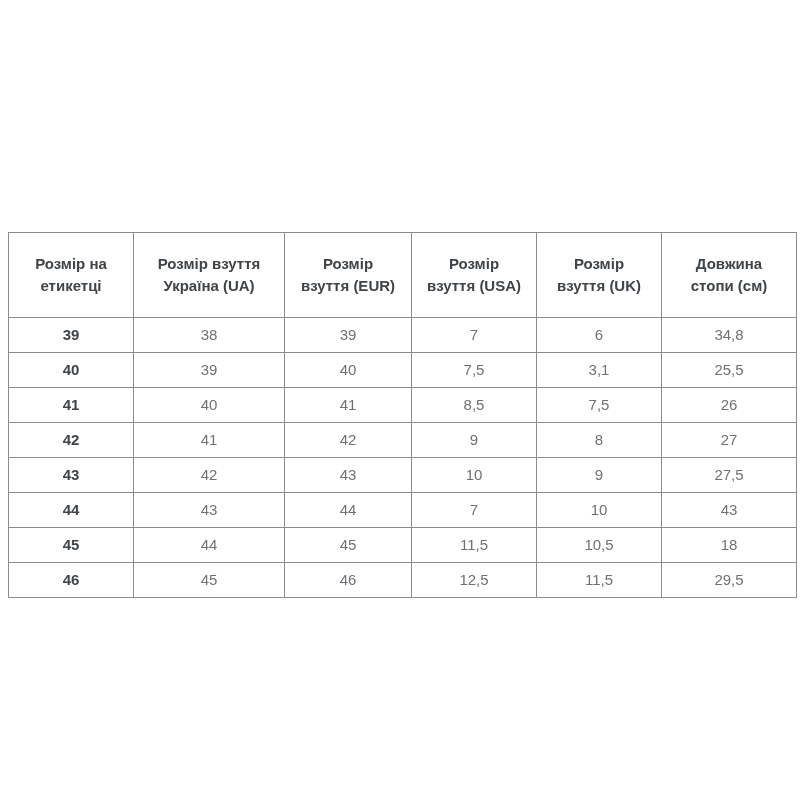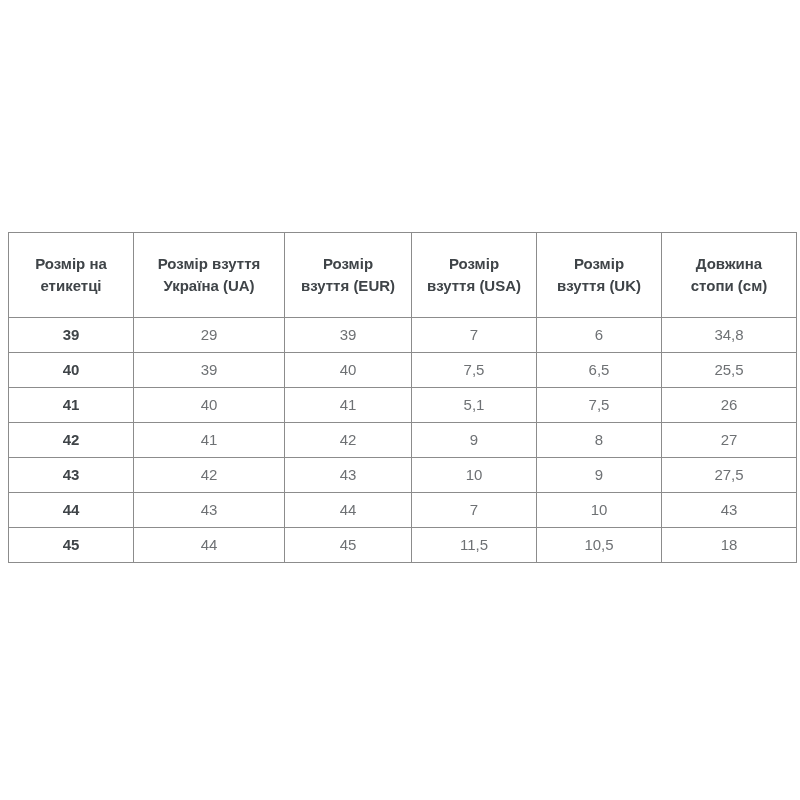--- a/index.html
+++ b/index.html
@@ -75,39 +75,39 @@
 взуття (USA)</th>
         <th>Розмір
 взуття (UK)</th>
         <th>Довжина
 стопи (см)</th>
       </tr>
     </thead>
     <tbody>
         <tr>
           <td class="label-col">39</td>
-          <td>29</td>
+          <td>38</td>
           <td>39</td>
           <td>7</td>
           <td>6</td>
           <td>34,8</td>
         </tr>
         <tr>
           <td class="label-col">40</td>
           <td>39</td>
           <td>40</td>
           <td>7,5</td>
-          <td>6,5</td>
+          <td>3,1</td>
           <td>25,5</td>
         </tr>
         <tr>
           <td class="label-col">41</td>
           <td>40</td>
           <td>41</td>
-          <td>5,1</td>
+          <td>8,5</td>
           <td>7,5</td>
           <td>26</td>
         </tr>
         <tr>
           <td class="label-col">42</td>
           <td>41</td>
           <td>42</td>
           <td>9</td>
           <td>8</td>
           <td>27</td>
@@ -129,15 +129,23 @@
           <td>43</td>
         </tr>
         <tr>
           <td class="label-col">45</td>
           <td>44</td>
           <td>45</td>
           <td>11,5</td>
           <td>10,5</td>
           <td>18</td>
         </tr>
+        <tr>
+          <td class="label-col">46</td>
+          <td>45</td>
+          <td>46</td>
+          <td>12,5</td>
+          <td>11,5</td>
+          <td>29,5</td>
+        </tr>
       </tbody>
   </table>
 </div>
 
 </body></html>

